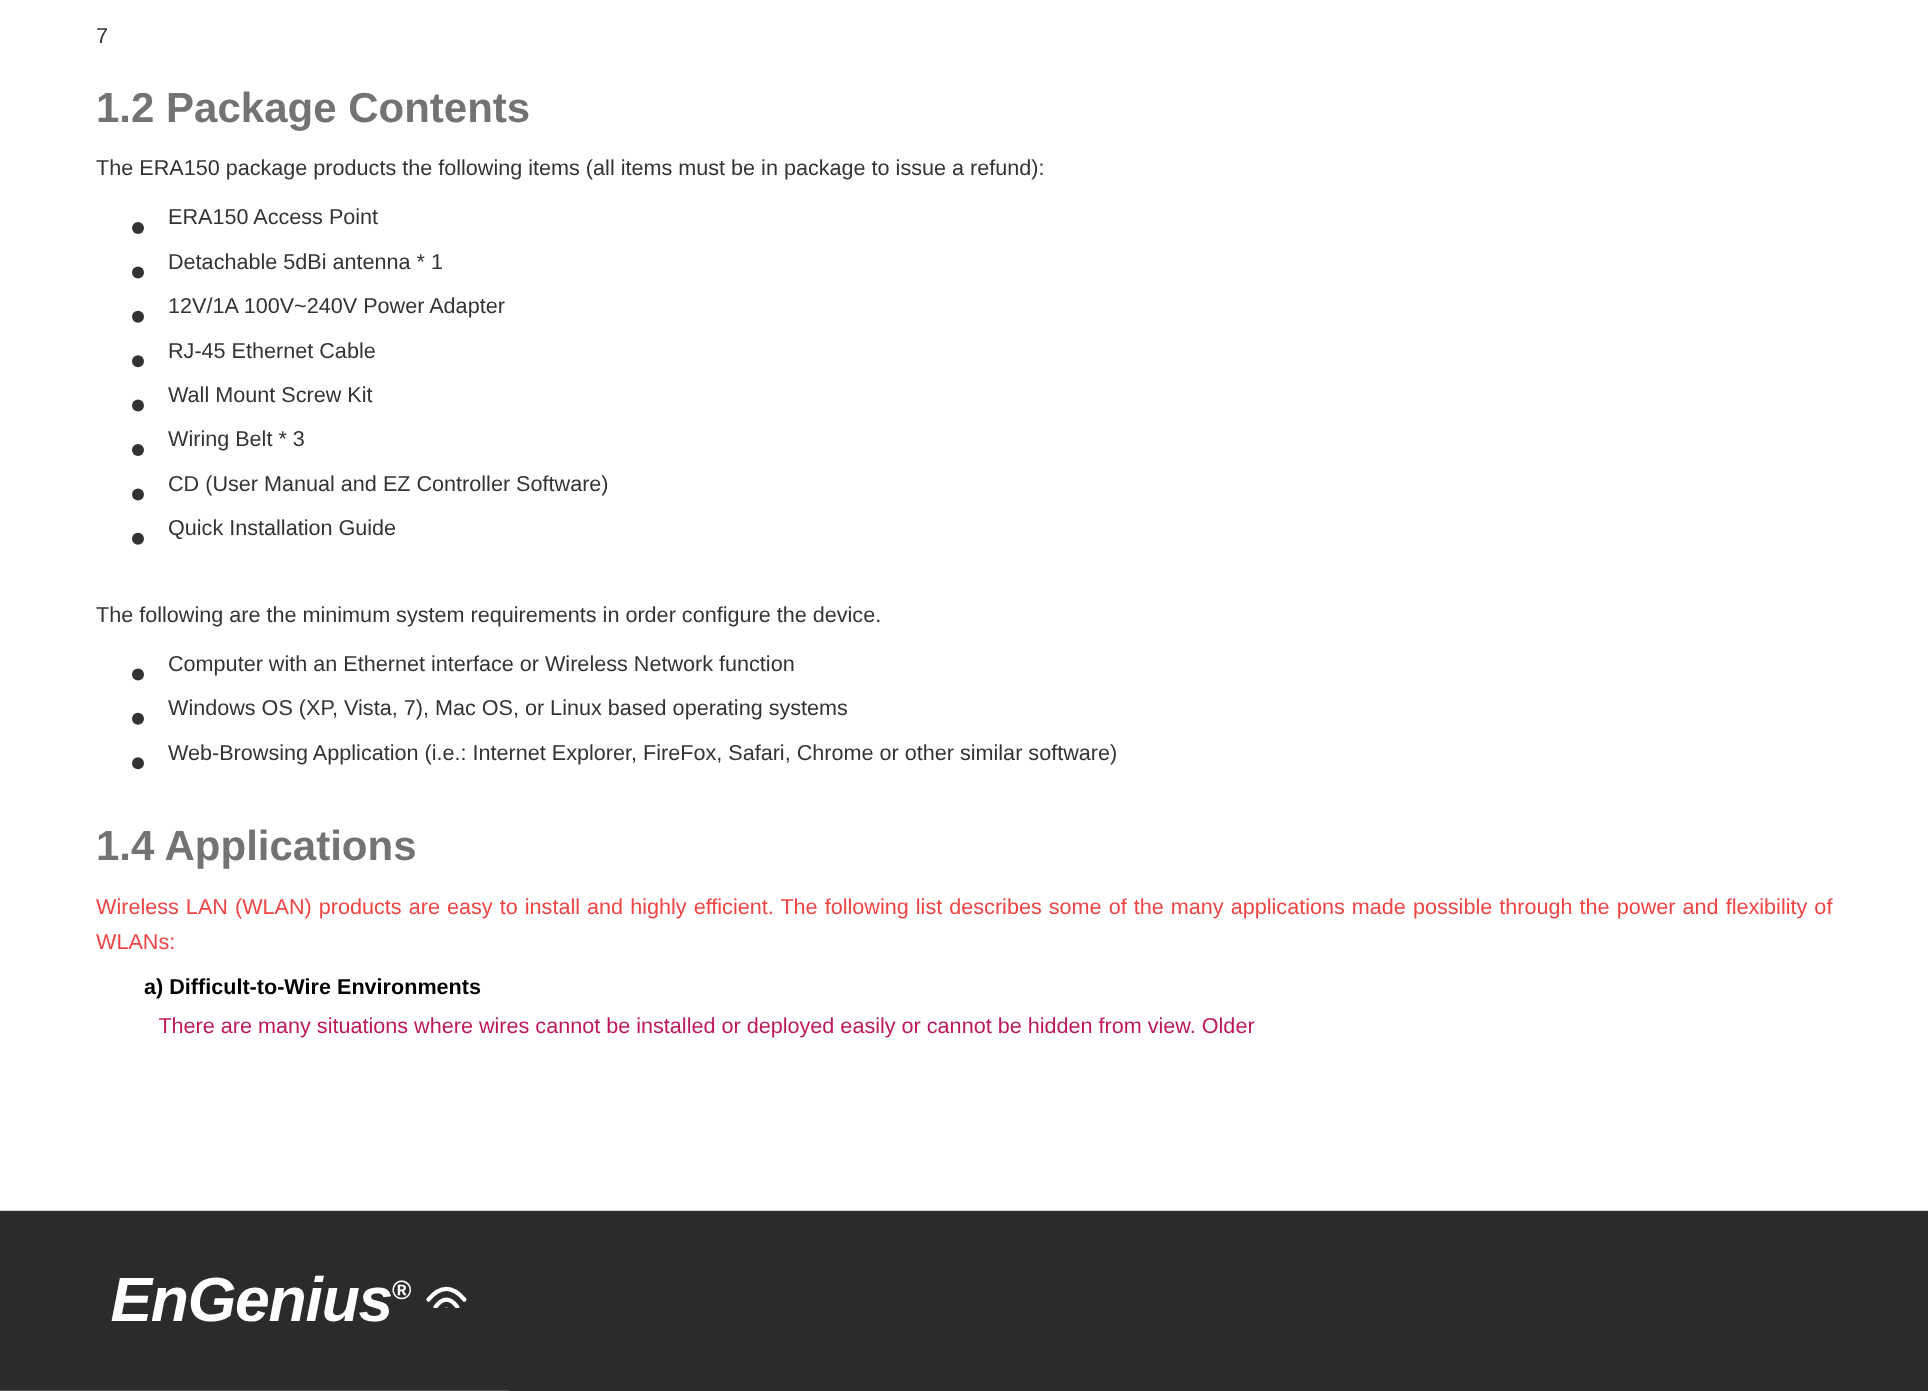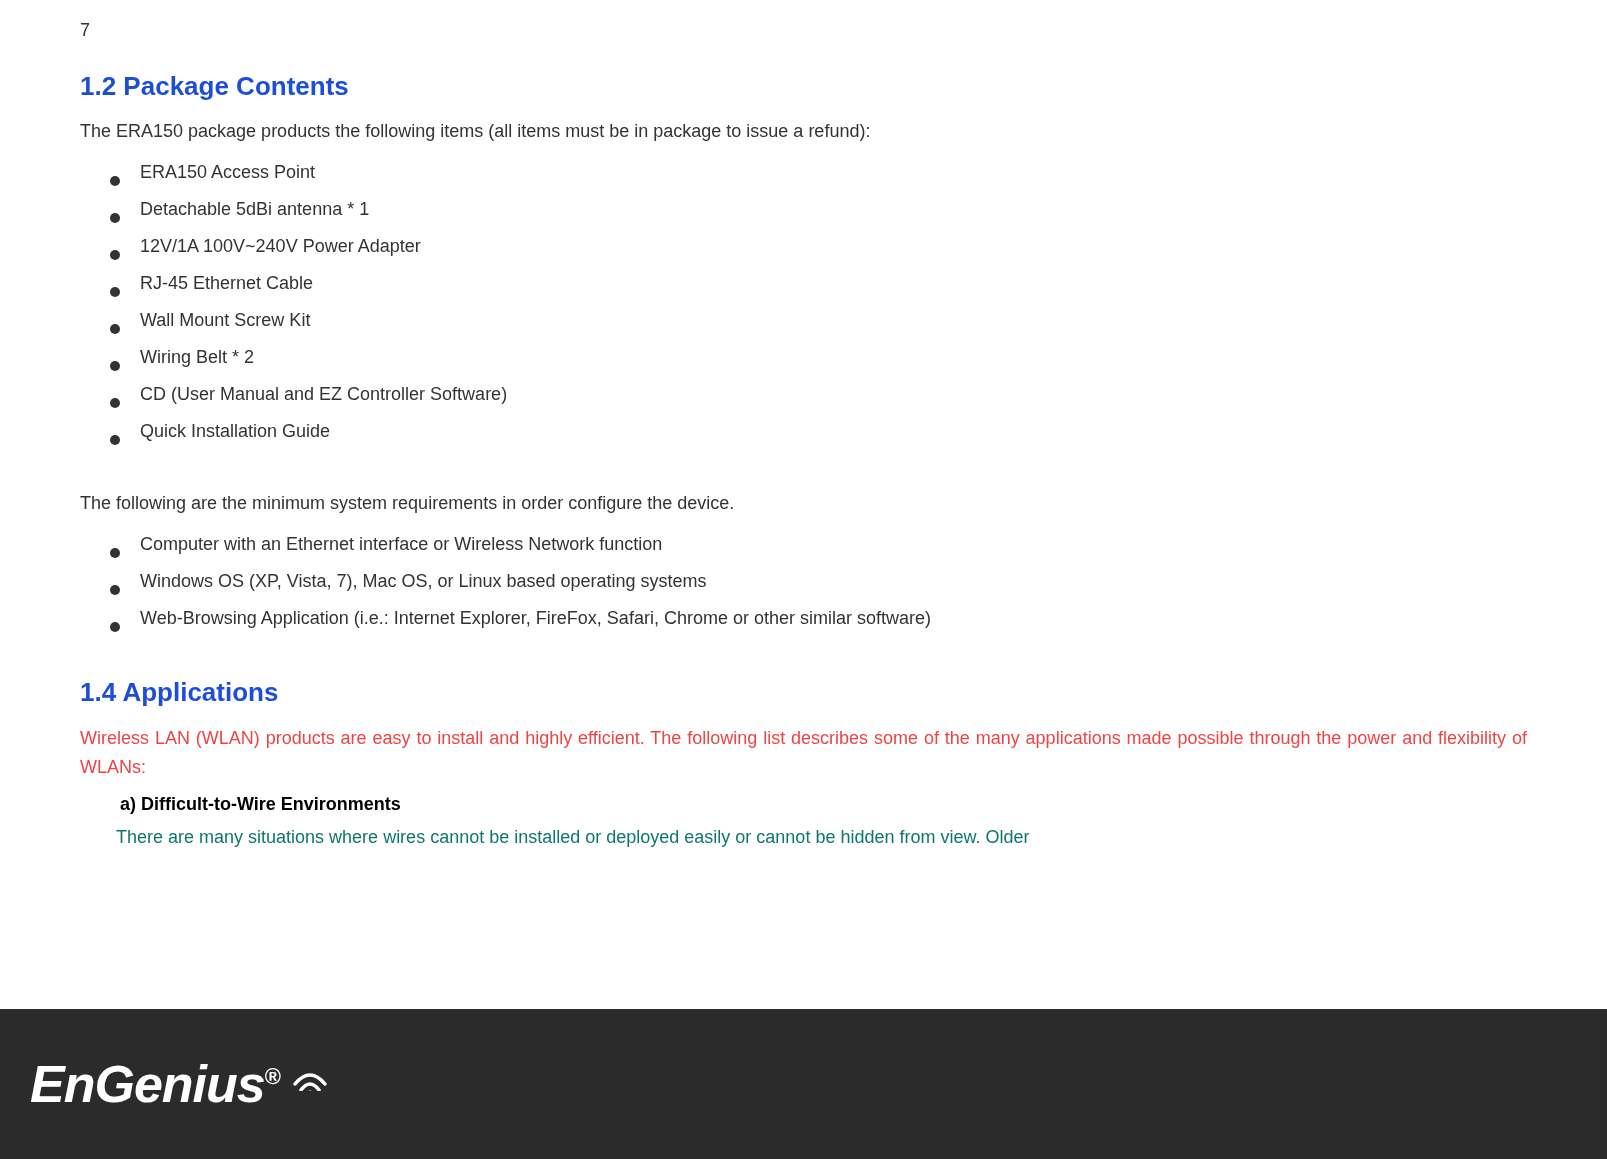--- a/index.html
+++ b/index.html
@@ -36,23 +36,23 @@
       color: #333;
       margin-bottom: 30px;
       font-family: Arial, sans-serif;
     }
 
     .section {
       margin-bottom: 45px;
     }
 
     .section-title {
-      font-size: 26px;
+      font-size: 35px;
       font-weight: bold;
-      color: #1d4ed8;
+      color: #737373;
       margin-bottom: 16px;
     }
 
     .section-intro {
       font-size: 18px;
       color: #333333;
       margin-bottom: 14px;
       line-height: 1.5;
     }
 
@@ -92,36 +92,36 @@
     .sub-item-label {
       font-size: 18px;
       font-weight: bold;
       color: #000000;
       margin-left: 40px;
       margin-bottom: 8px;
     }
 
     .sub-item-body {
       font-size: 18px;
-      color: #0f766e;
+      color: #be185d;
       line-height: 1.6;
-      margin-left: 36px;
+      margin-left: 52px;
       text-align: justify;
     }
 
     .footer-bar {
       position: absolute;
       bottom: 0;
       left: 0;
       width: 1607px;
       height: 150px;
       background: #2b2b2b;
       display: flex;
       align-items: center;
-      padding-left: 30px;
+      padding-left: 92px;
     }
 
     .logo-container {
       display: flex;
       align-items: center;
       gap: 0px;
     }
 
     .logo-text {
       font-size: 52px;
@@ -182,21 +182,21 @@
         <li>
           <span class="bullet-dot"></span>
           <span>RJ-45 Ethernet Cable</span>
         </li>
         <li>
           <span class="bullet-dot"></span>
           <span>Wall Mount Screw Kit</span>
         </li>
         <li>
           <span class="bullet-dot"></span>
-          <span>Wiring Belt * 2</span>
+          <span>Wiring Belt * 3</span>
         </li>
         <li>
           <span class="bullet-dot"></span>
           <span>CD (User Manual and EZ Controller Software)</span>
         </li>
         <li>
           <span class="bullet-dot"></span>
           <span>Quick Installation Guide</span>
         </li>
       </ul>

